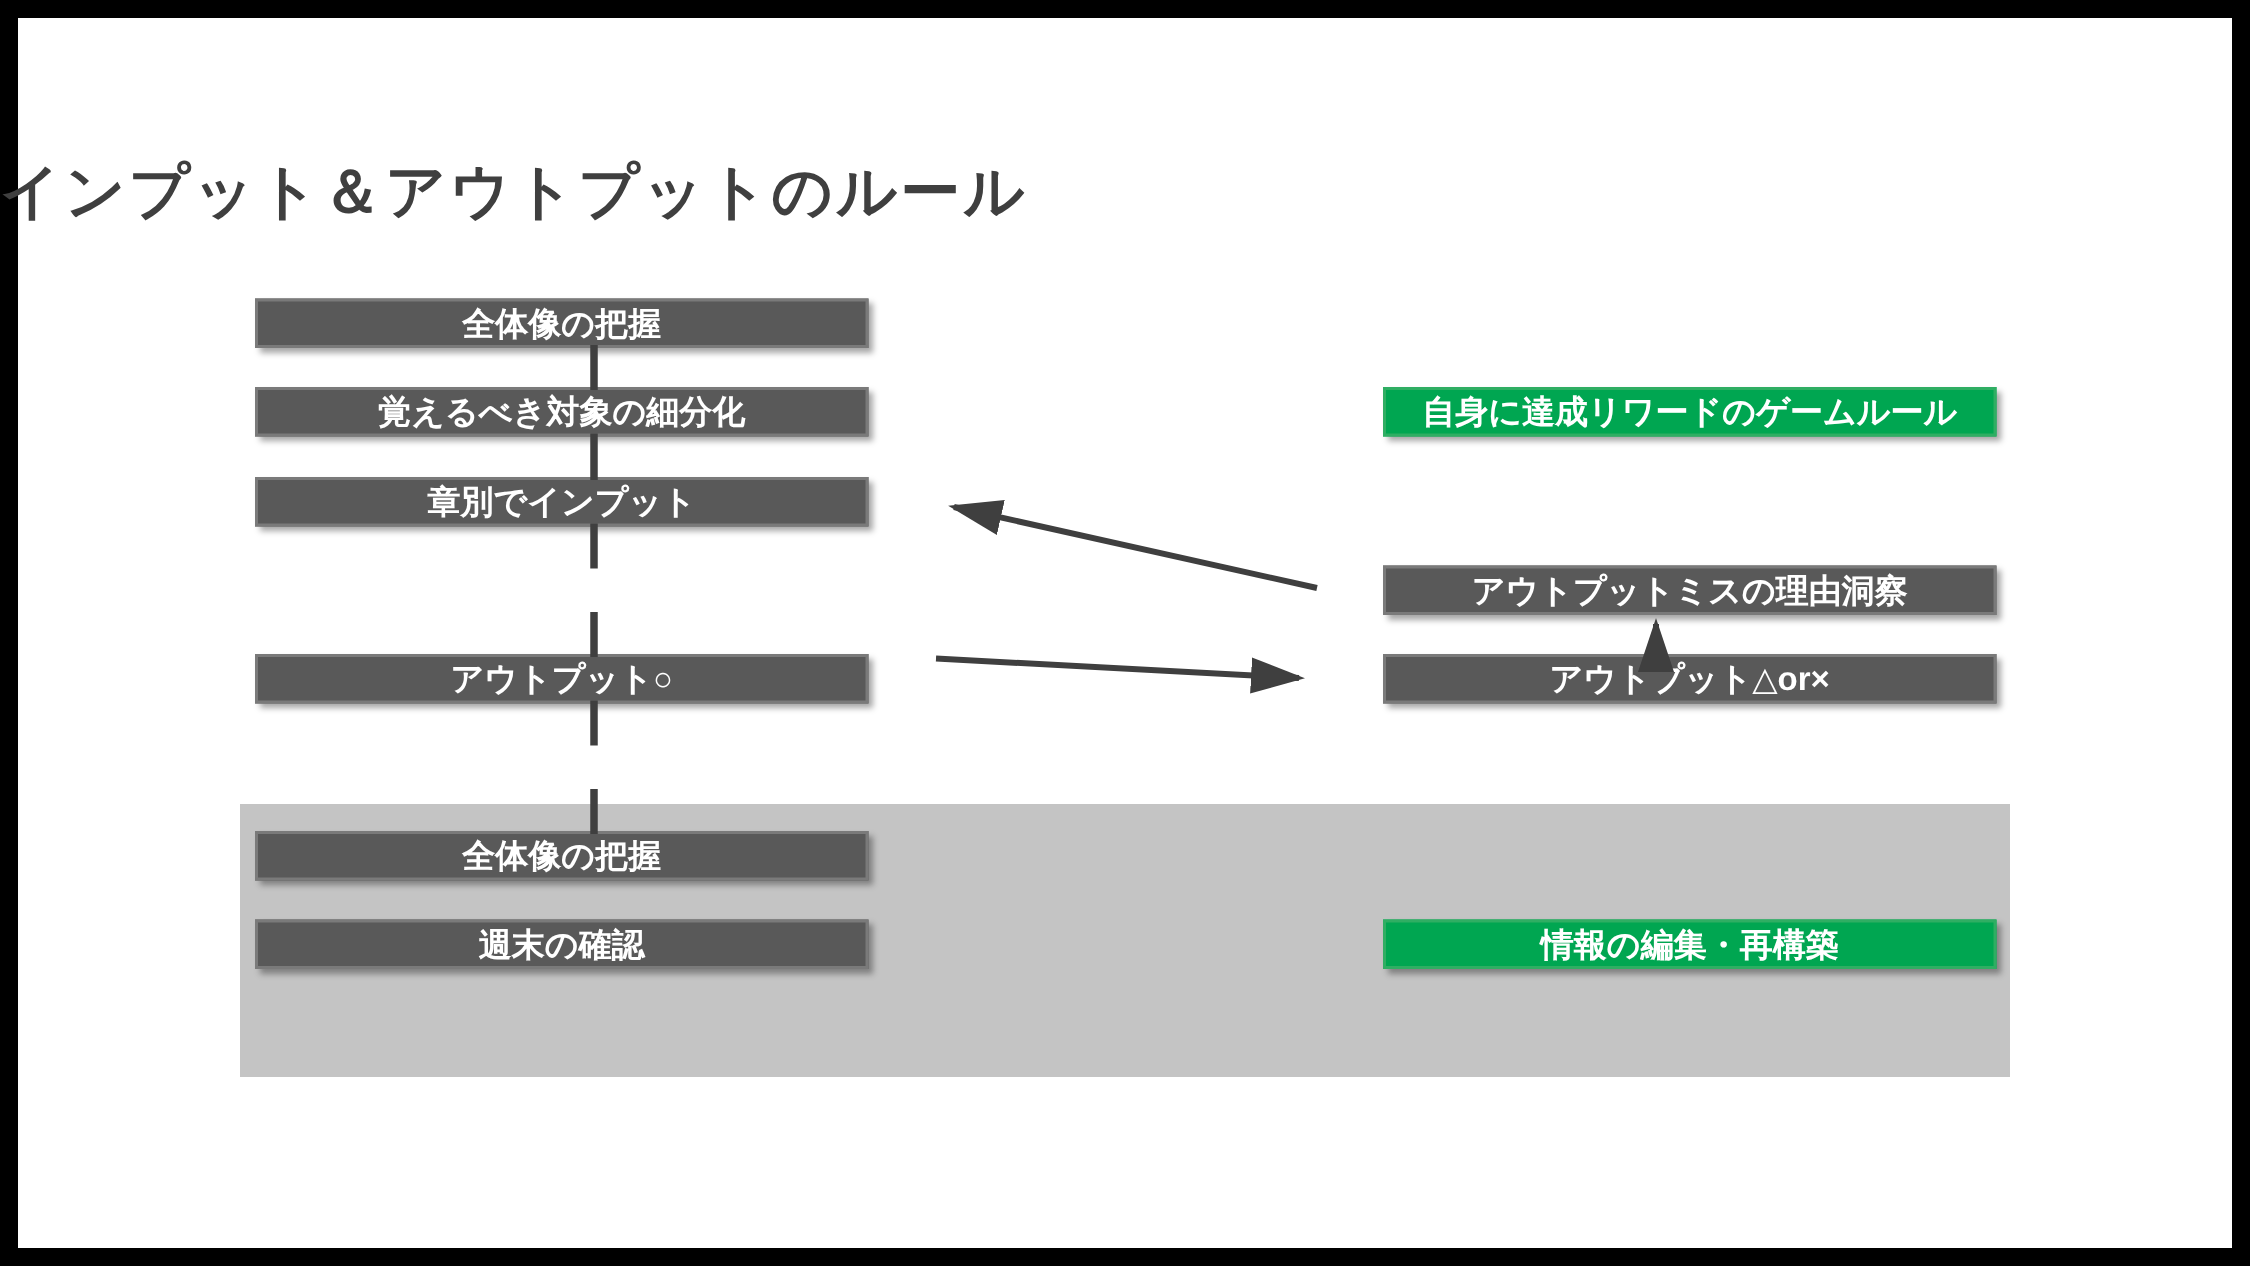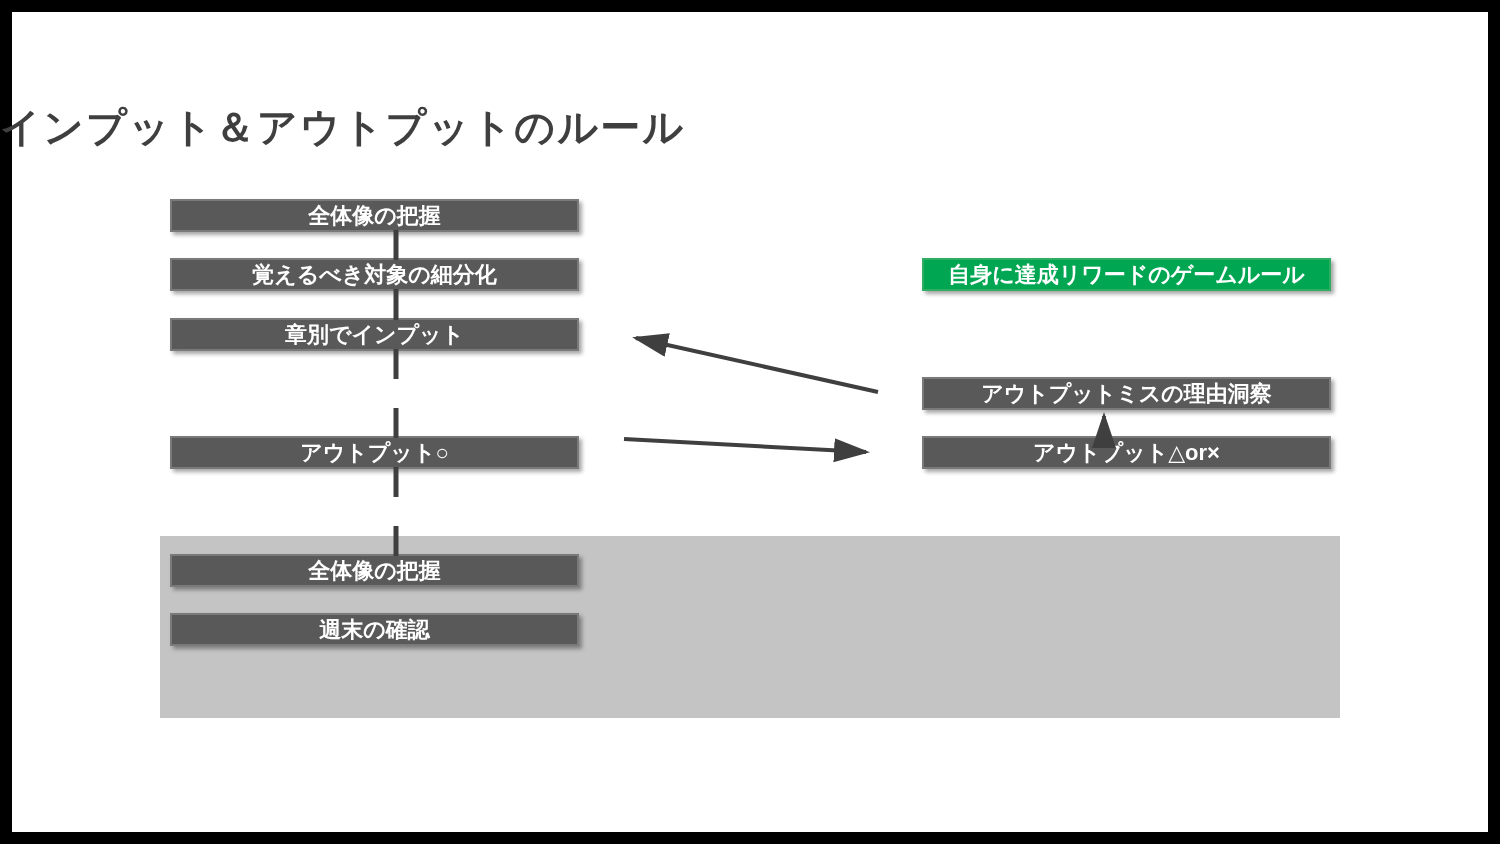--- a/index.html
+++ b/index.html
@@ -57,20 +57,21 @@
   <div class="box left" style="top:199px">全体像の把握</div>
   <div class="box left" style="top:318px">章別でインプット</div>
   <div class="box left" style="top:258px">覚えるべき対象の細分化</div>
   <div class="box left" style="top:436px">アウトプット○</div>
   <div class="box left" style="top:554px">全体像の把握</div>
   <div class="box left" style="top:613px">週末の確認</div>
 
   <div class="box right green" style="top:258px">自身に達成リワードのゲームルール</div>
   <div class="box right" style="top:377px">アウトプットミスの理由洞察</div>
   <div class="box right" style="top:436px">アウトプット△or×</div>
+  <div class="box right green" style="top:613px">情報の編集・再構築</div>
 
   <svg class="overlay" width="1500" height="844">
     <defs>
       <marker id="ah" markerWidth="10" markerHeight="8" refX="8" refY="3" orient="auto" markerUnits="strokeWidth">
         <path d="M0,0 L9,3 L0,6 Z"></path>
       </marker>
     </defs>
     <line class="connector" x1="396" y1="230" x2="396" y2="260"></line>
     <line class="connector" x1="396" y1="289" x2="396" y2="320"></line>
     <line class="connector" x1="396" y1="349" x2="396" y2="379"></line>

